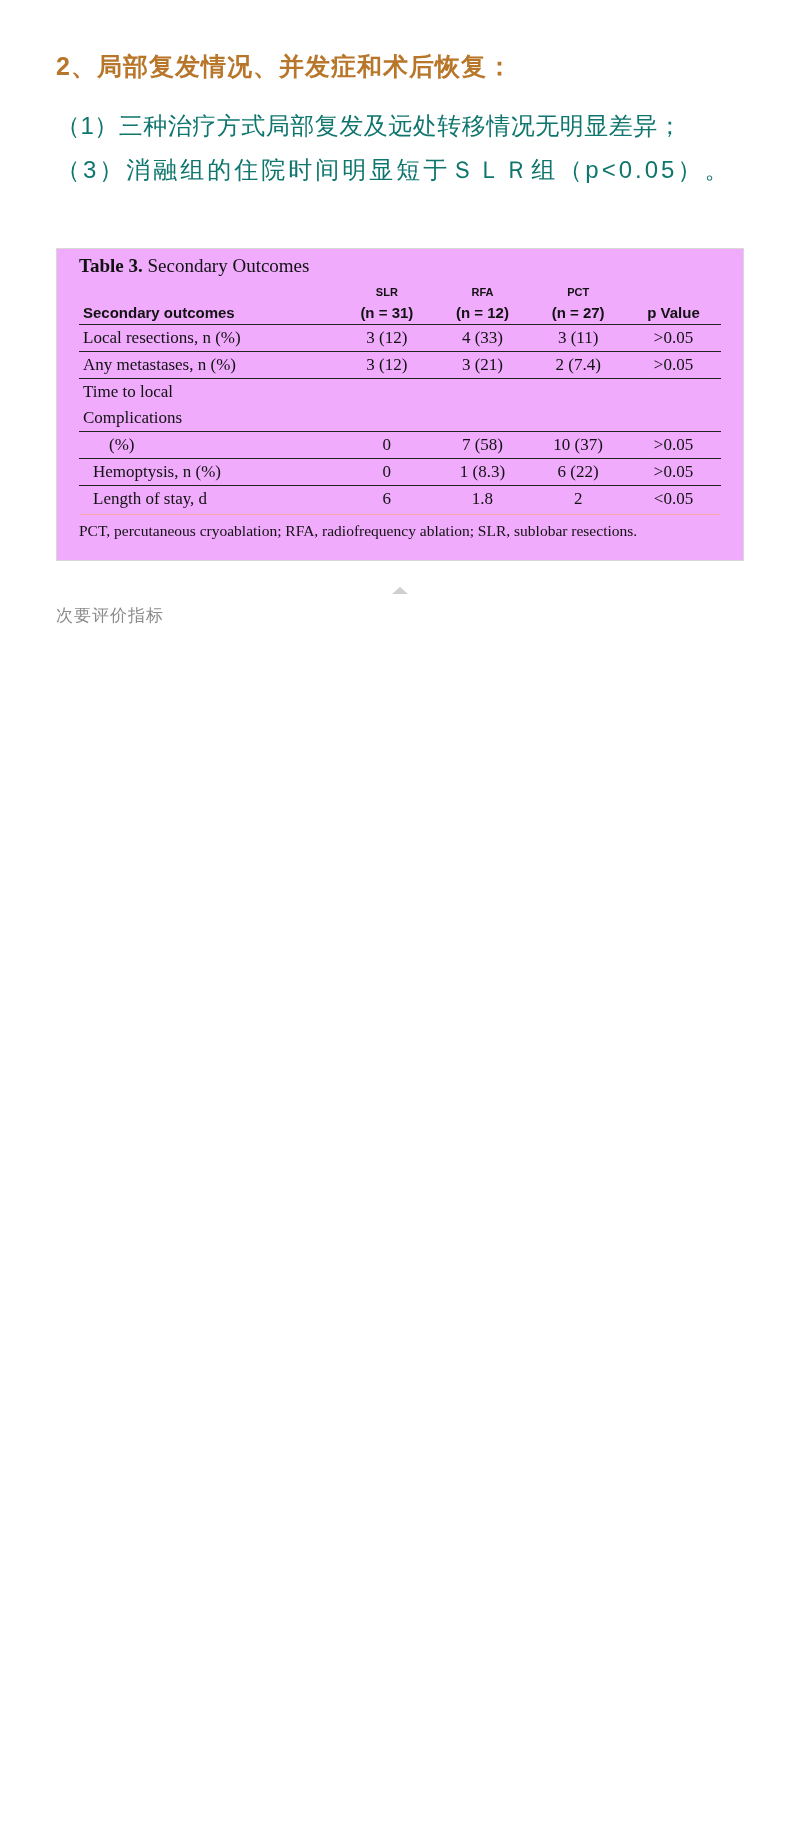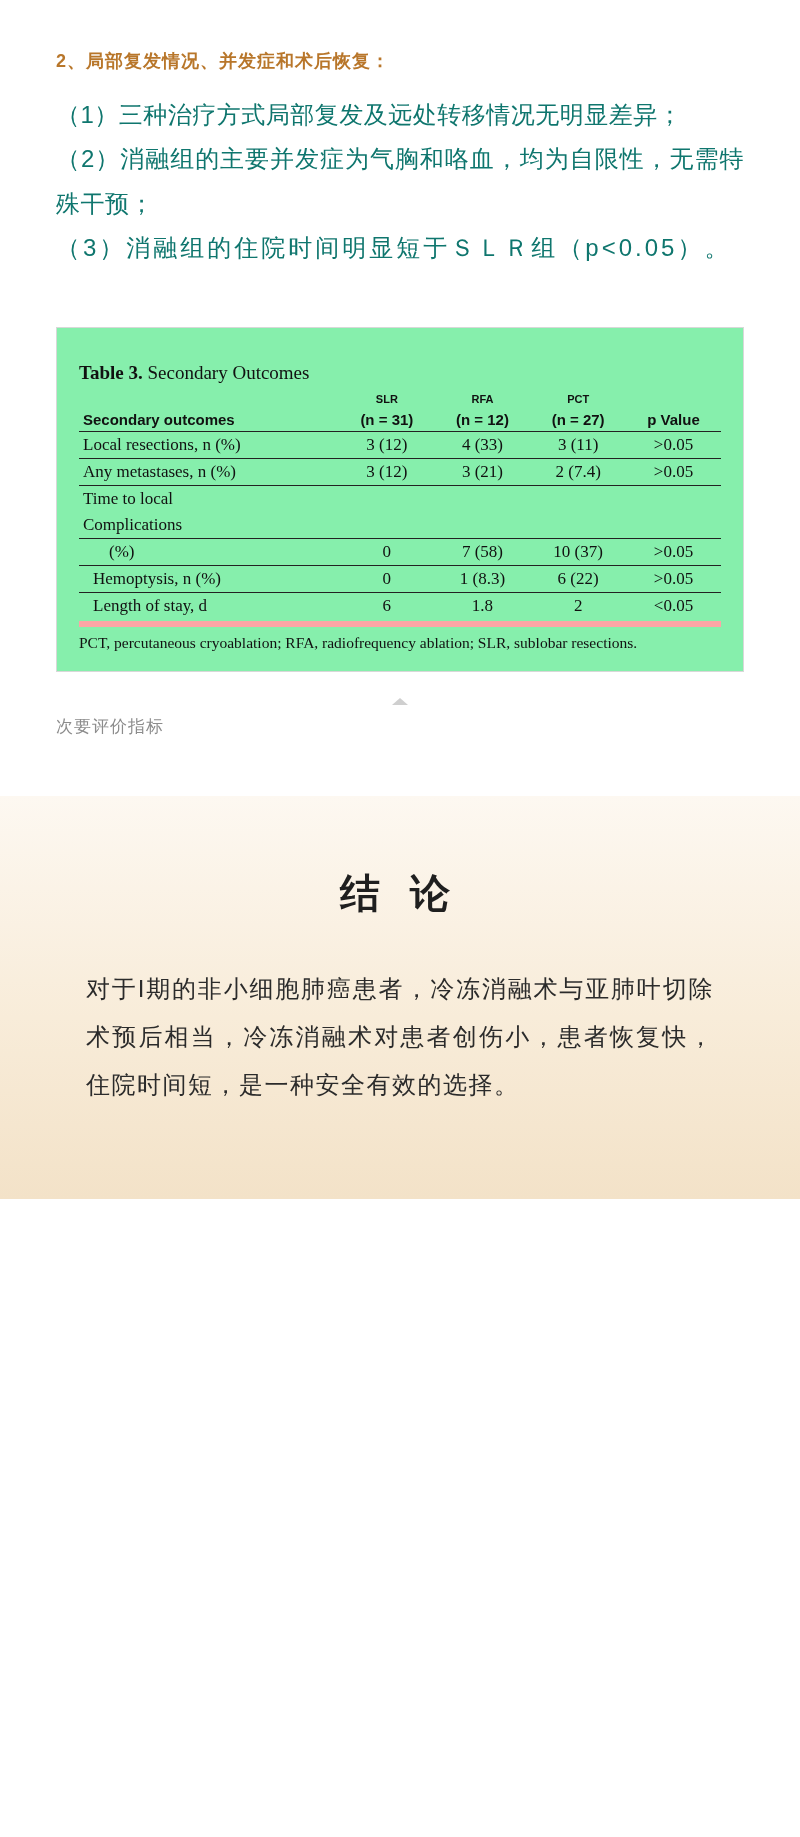--- a/index.html
+++ b/index.html
@@ -21,21 +21,21 @@
     padding: 0;
     background: #ffffff;
   }
 
   
   .section-block {
     padding: 48px 56px 0 56px;
   }
   .section-heading {
     color: #b8762a;
-    font-size: 18px;
+    font-size: 25px;
     font-weight: bold;
     letter-spacing: 1px;
     line-height: 1.5;
     margin: 0 0 18px 0;
   }
   .para {
     font-size: 24px;
     line-height: 1.85;
     color: #0f766e;
     margin: 0;
@@ -45,22 +45,22 @@
   .para.spaced {
     letter-spacing: 3px;
   }
 
   
   .figure-wrap {
     margin: 56px 56px 0 56px;
   }
   .figure-box {
     border: 1px solid #d8d8d8;
-    background: #86efac;
-    padding: 34px 22px 18px 22px;
+    background: #f0abfc;
+    padding: 6px 22px 18px 22px;
     box-sizing: border-box;
   }
   .tbl-title {
     font-family: "Liberation Serif", serif;
     font-size: 19px;
     color: #111;
     margin-bottom: 6px;
   }
   .tbl-title b {
     font-weight: bold;
@@ -96,21 +96,21 @@
     padding-top: 0;
   }
   .rule-bot td, .rule-bot th { border-bottom: 1px solid #222; }
   .indent1 { padding-left: 14px !important; }
   .indent2 { padding-left: 30px !important; }
   .footnote {
     font-family: "Liberation Serif", serif;
     font-size: 15.5px;
     line-height: 1.35;
     color: #111;
-    border-top: 6px solid #fca5a5;
+    border-top: 1px solid #fca5a5;
     padding-top: 6px;
     margin-top: 2px;
   }
 
   .caption-wrap {
     text-align: left;
     margin-top: 26px;
   }
   .caret {
     width: 0; height: 0;
@@ -150,21 +150,20 @@
   }
 </style>
 </head>
 <body>
 
 <div class="page">
 
   <div class="section-block">
     <h2 class="section-heading">2、局部复发情况、并发症和术后恢复：</h2>
     <p class="para">（1）三种治疗方式局部复发及远处转移情况无明显差异；</p>
-    <p class="para">（2）消融组的主要并发症为气胸和咯血，均为自限性，无需特殊干预；</p>
     <p class="para spaced">（3）消融组的住院时间明显短于ＳＬＲ组（p&lt;0.05）。</p>
   </div>
 
   <div class="figure-wrap">
     <div class="figure-box">
       <div class="tbl-title">
         <b>Table 3.</b>
         <span>Secondary Outcomes</span>
       </div>
 
@@ -240,18 +239,14 @@
 
       <div class="footnote">PCT, percutaneous cryoablation; RFA, radiofrequency ablation; SLR, sublobar resections.</div>
     </div>
 
     <div class="caption-wrap">
       <div class="caret"></div>
       <div class="caption">次要评价指标</div>
     </div>
   </div>
 
-  <div class="conclusion">
-    <div class="conclusion-title">结 论</div>
-    <div class="conclusion-body">对于I期的非小细胞肺癌患者，冷冻消融术与亚肺叶切除术预后相当，冷冻消融术对患者创伤小，患者恢复快，住院时间短，是一种安全有效的选择。</div>
-  </div>
 
 </div>
 
 </body></html>

